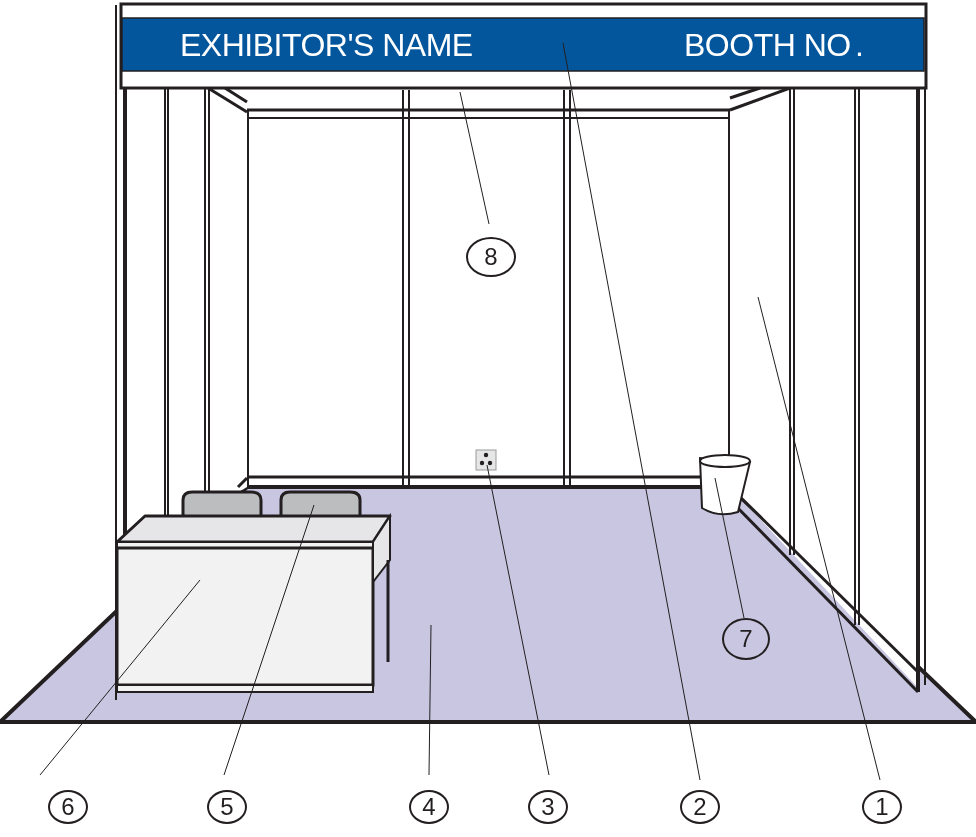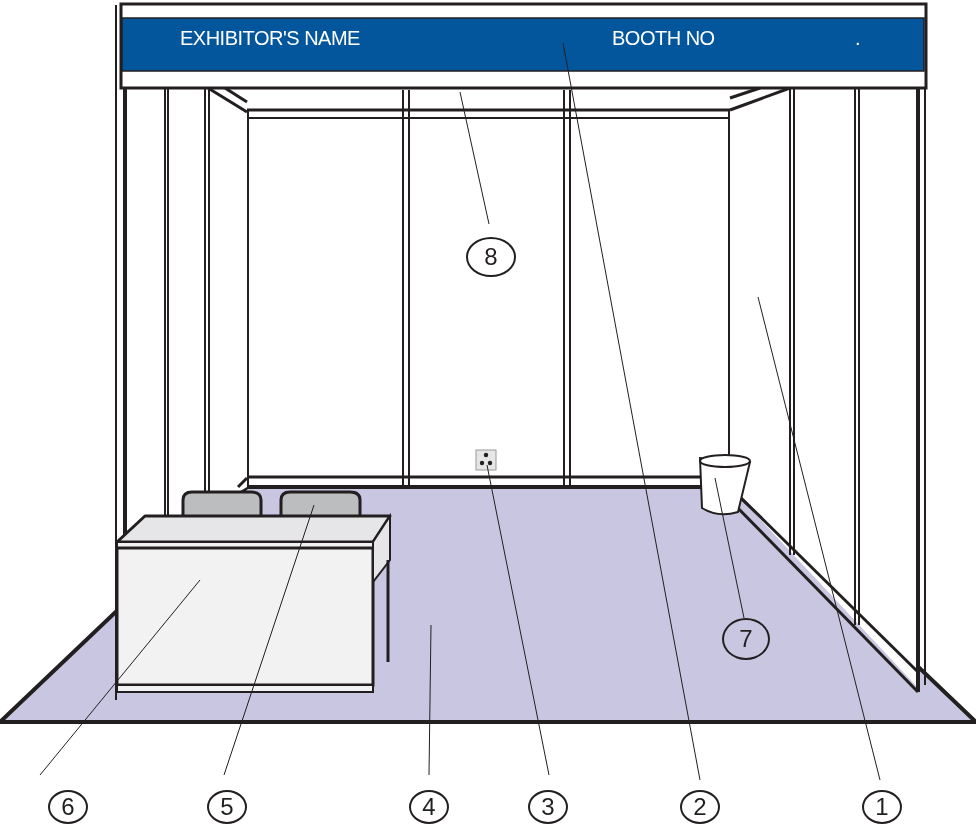--- a/index.html
+++ b/index.html
@@ -1,19 +1,19 @@
 <!DOCTYPE html>
 <html><head>
 <meta charset="utf-8">
 <style>
   html, body { margin: 0; padding: 0; background: #ffffff; }
   body { width: 976px; height: 837px; position: relative; overflow: hidden;
          font-family: "Liberation Sans", "DejaVu Sans", sans-serif; }
   #diagram { position: absolute; left: 0; top: 0; width: 976px; height: 837px; }
-  .fascia-text { position: absolute; color: #ffffff; font-size: 20px; letter-spacing: -0.5px;
+  .fascia-text { position: absolute; color: #ffffff; font-size: 32px; letter-spacing: -0.5px;
                  font-family: "Liberation Sans", "DejaVu Sans", sans-serif; white-space: nowrap; }
   .callout { position: absolute; width: 40px; height: 34px; border: 2px solid #231f20;
              border-radius: 50%; box-sizing: border-box; display: flex; align-items: center;
              justify-content: center; font-size: 24px; color: #231f20; background: transparent;
              font-family: "Liberation Sans", "DejaVu Sans", sans-serif; }
 </style>
 </head>
 <body>
 
 <svg id="diagram" viewBox="0 0 976 837" xmlns="http://www.w3.org/2000/svg">
@@ -94,21 +94,21 @@
     <line x1="549" y1="775" x2="487" y2="465"></line>
     <line x1="429" y1="775" x2="431" y2="625"></line>
     <line x1="224" y1="775" x2="314" y2="505"></line>
     <line x1="40" y1="775" x2="200" y2="580"></line>
     <line x1="744" y1="618" x2="715" y2="478"></line>
     <line x1="489" y1="224" x2="460" y2="92"></line>
   </g>
 </svg>
 
 <div class="fascia-text" style="left:180px; top:27px;">EXHIBITOR'S NAME</div>
-<div class="fascia-text" style="left:612px; top:27px;">BOOTH NO</div>
+<div class="fascia-text" style="left:684px; top:27px;">BOOTH NO</div>
 <div class="fascia-text" style="left:855px; top:27px;">.</div>
 
 <div class="callout" style="left:862px; top:790px;">1</div>
 <div class="callout" style="left:680px; top:790px;">2</div>
 <div class="callout" style="left:528px; top:790px;">3</div>
 <div class="callout" style="left:409px; top:790px;">4</div>
 <div class="callout" style="left:207px; top:790px;">5</div>
 <div class="callout" style="left:48px; top:790px;">6</div>
 <div class="callout" style="left:722px; top:618px; width:48px; height:42px;">7</div>
 <div class="callout" style="left:466px; top:237px; width:50px; height:40px;">8</div>

